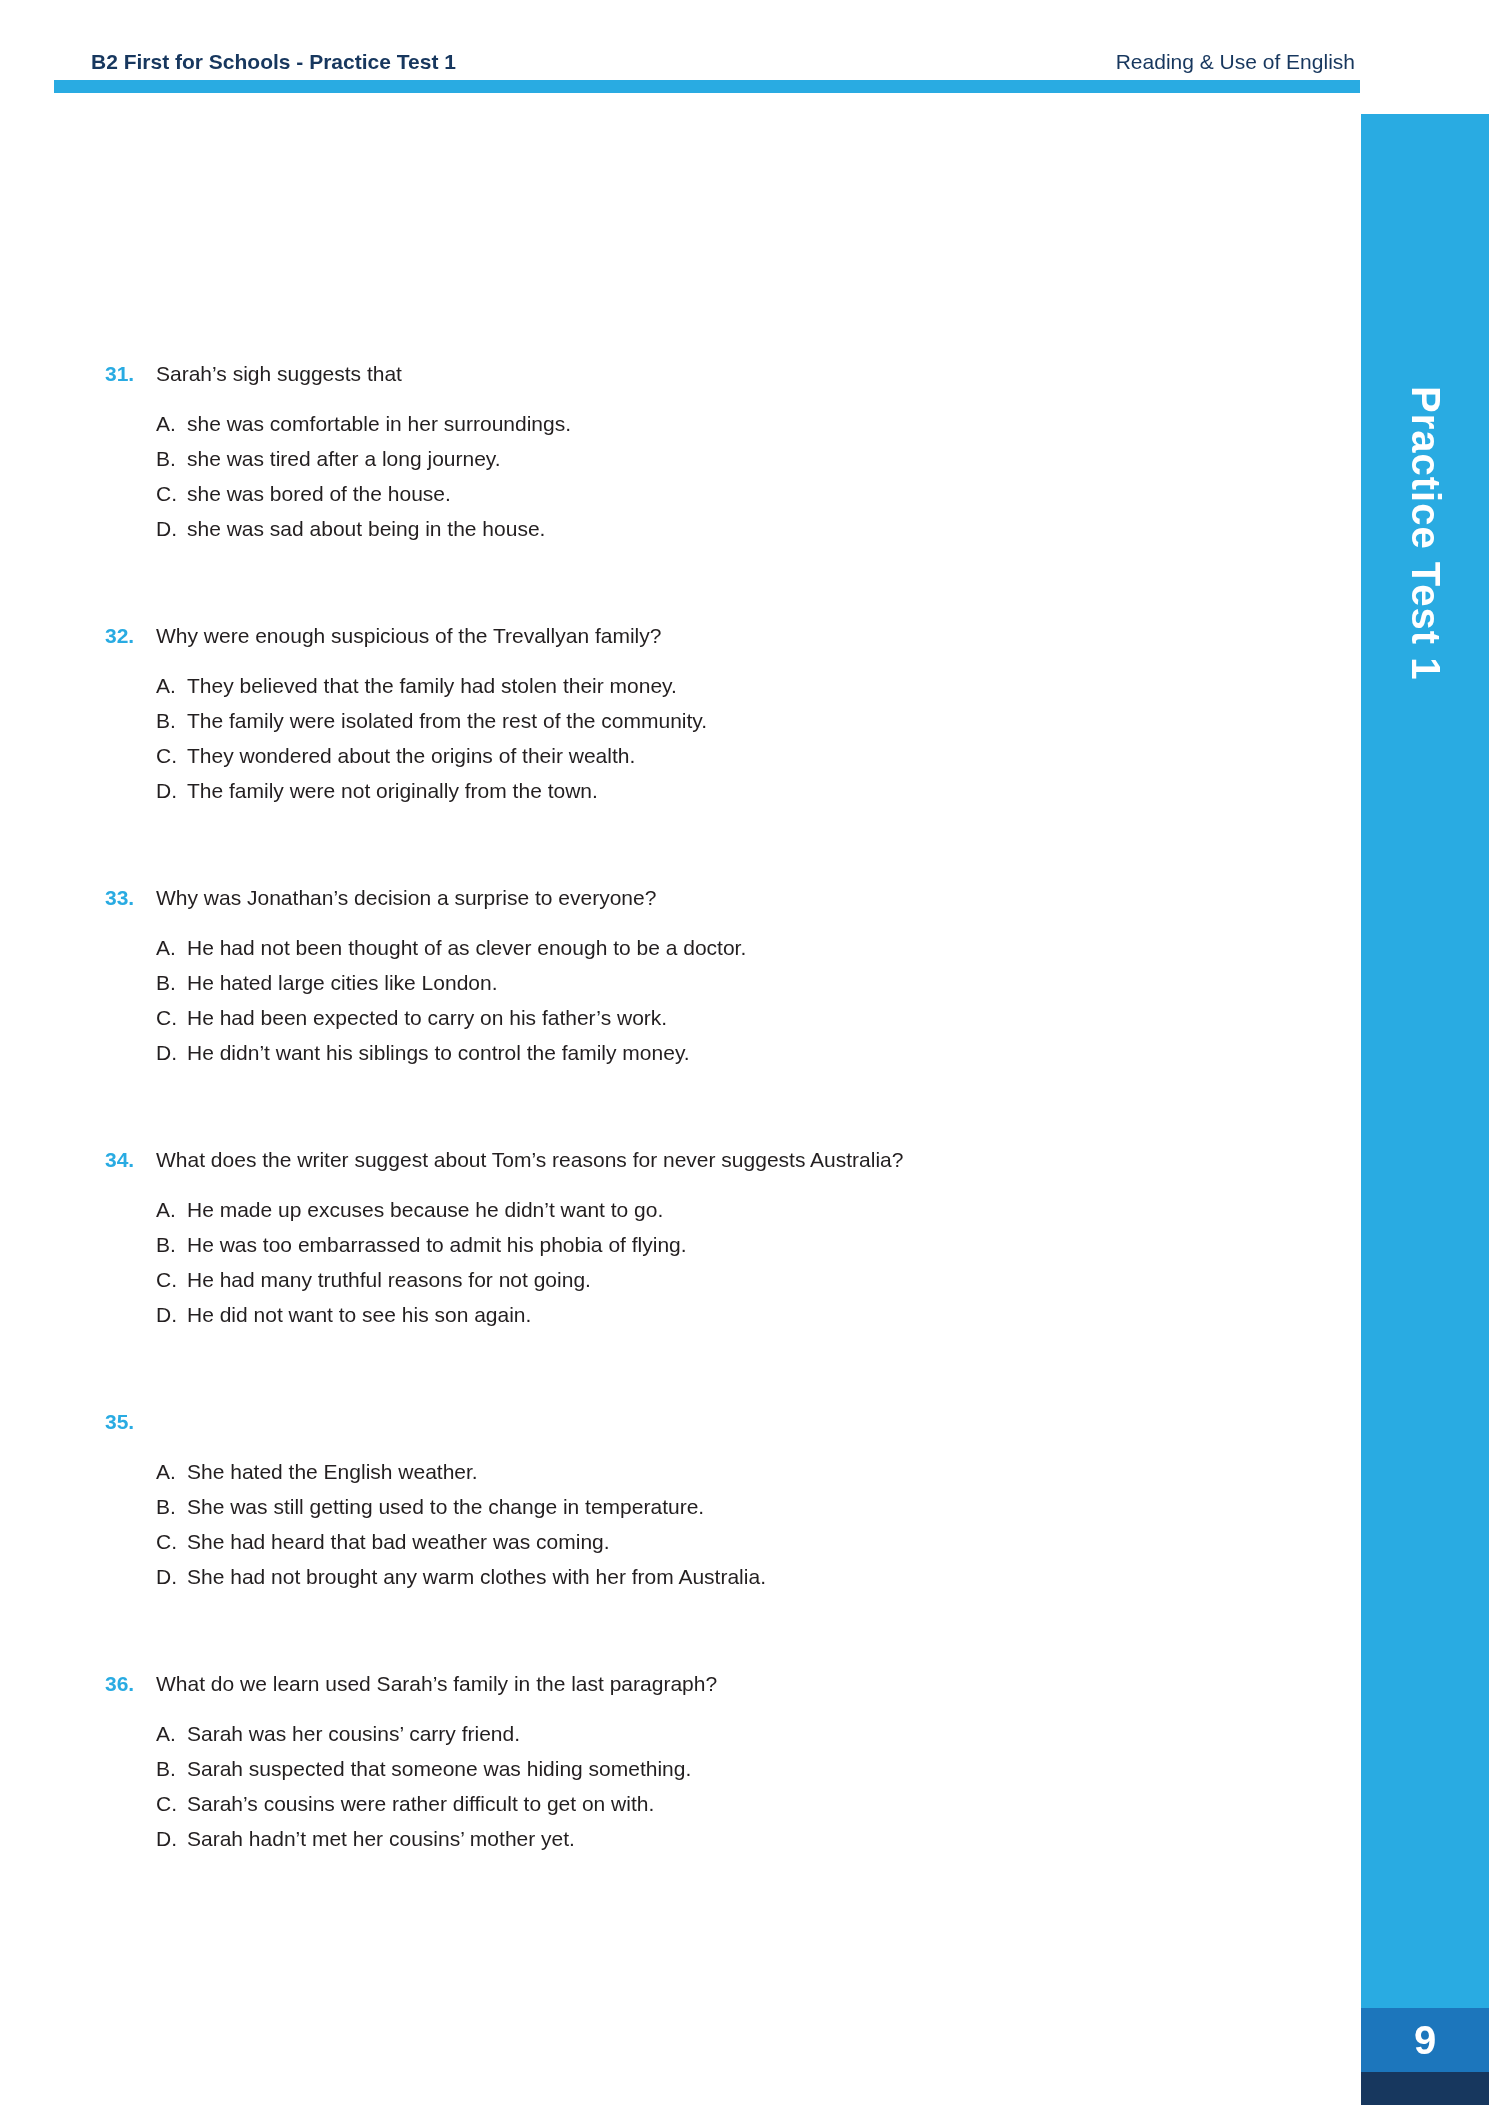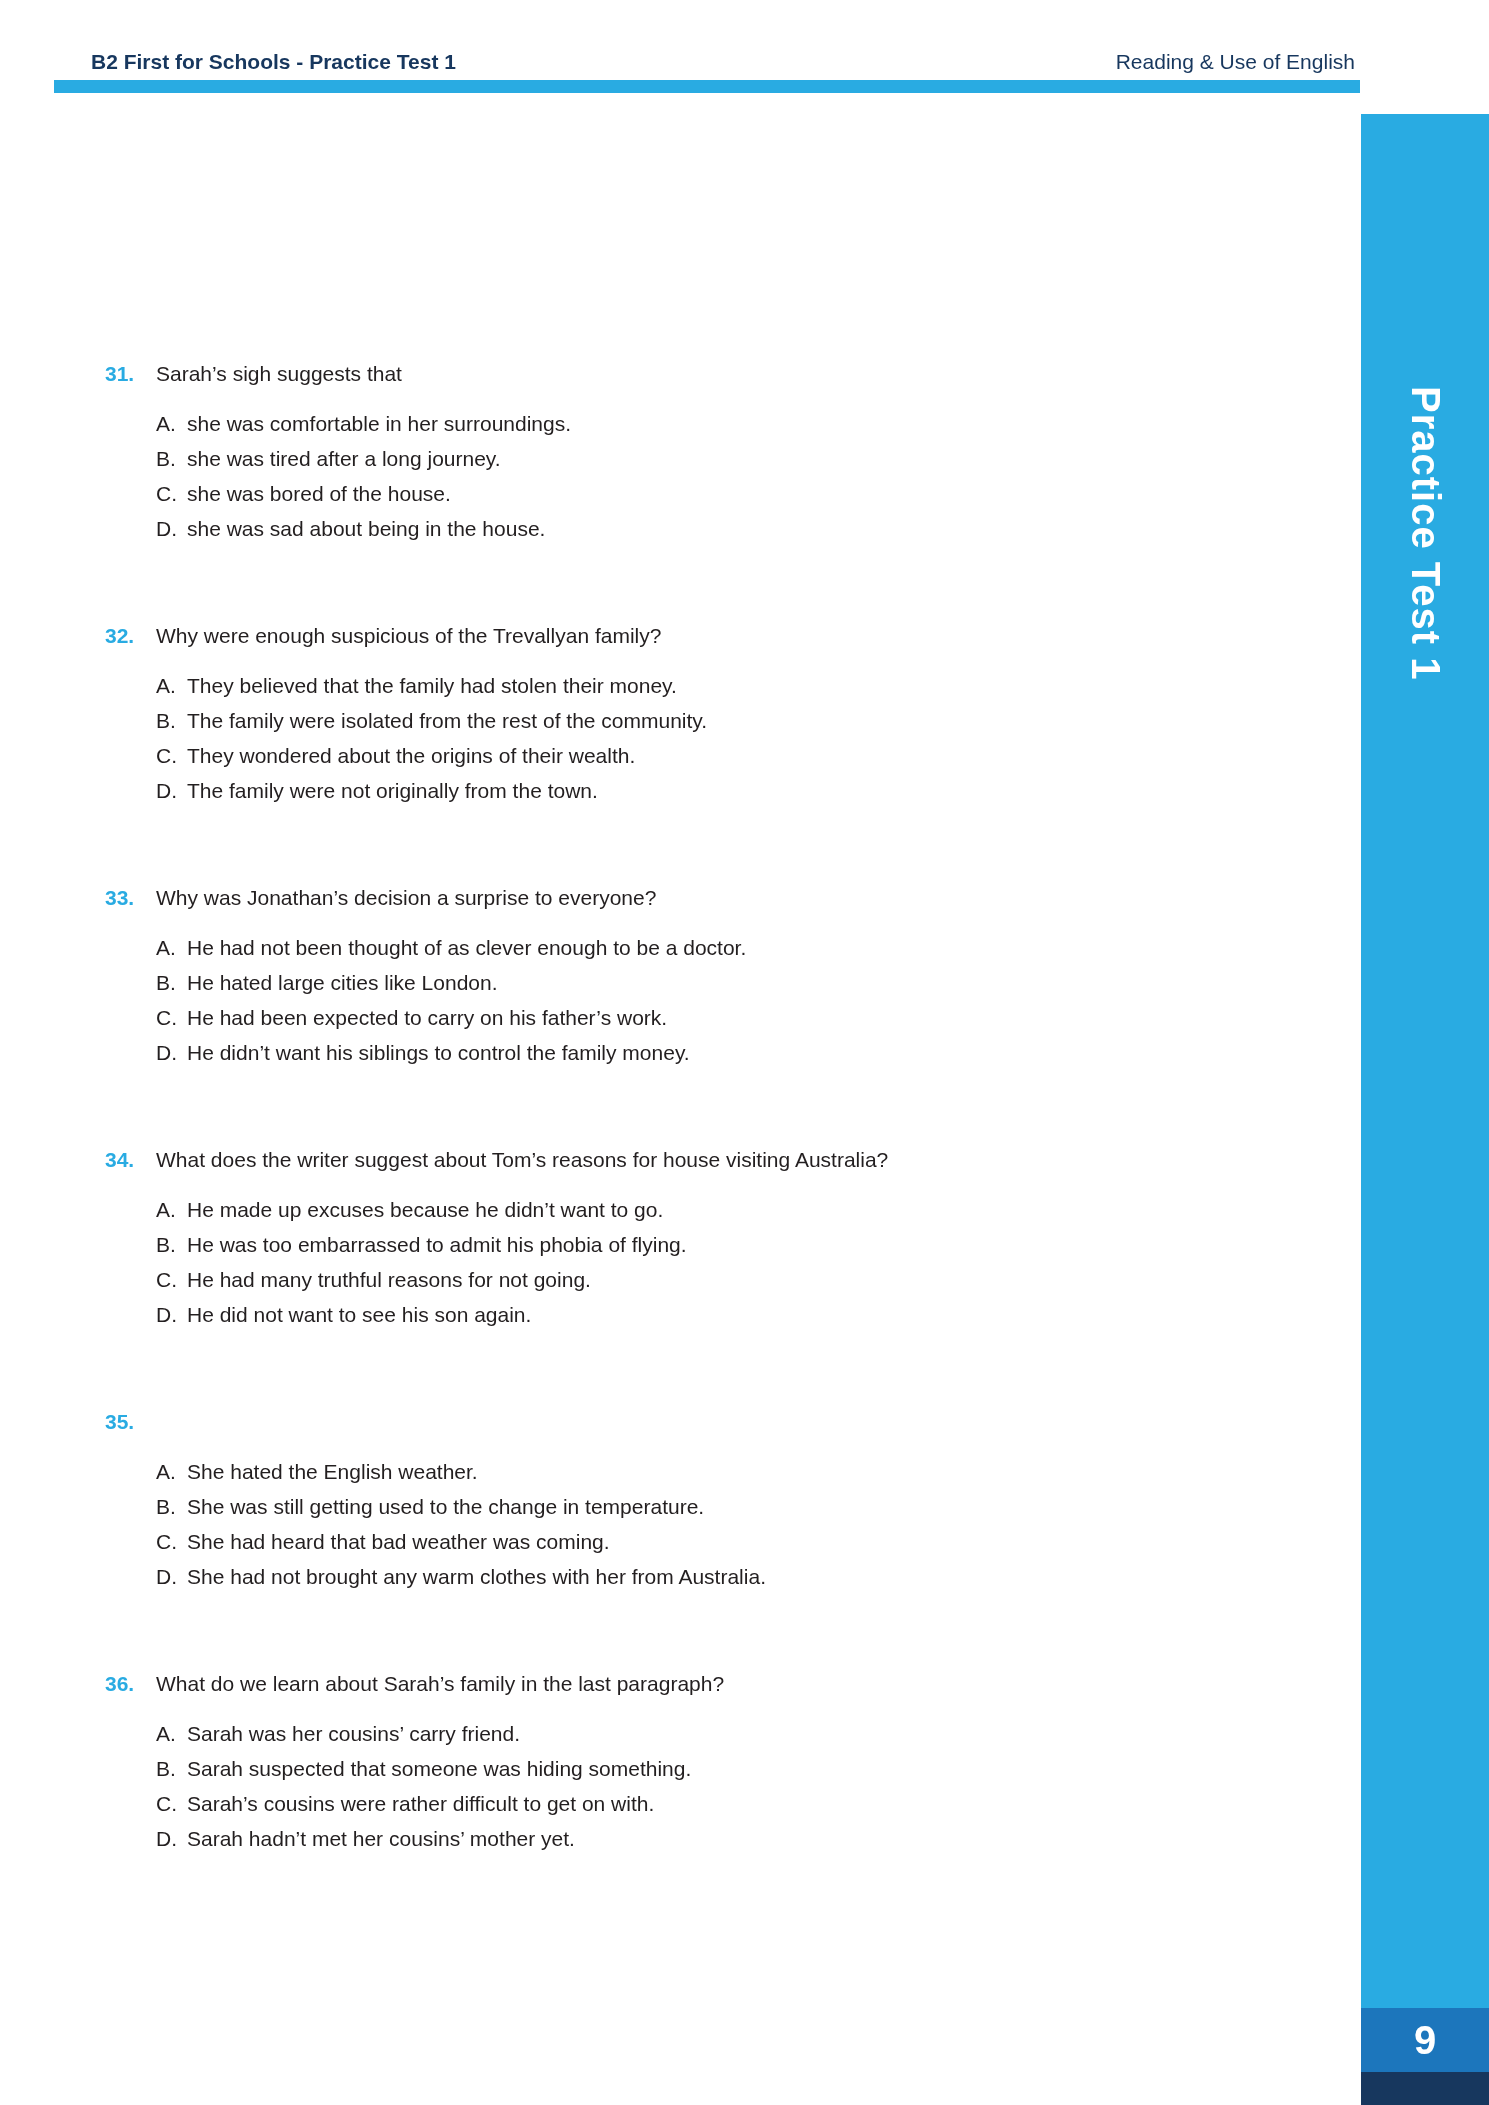--- a/index.html
+++ b/index.html
@@ -161,21 +161,21 @@
         <li class="option">
           <span class="opt-letter">D.</span>
           <span class="opt-text">He didn’t want his siblings to control the family money.</span>
         </li>
       </ul>
     </section>
 
     <section class="question">
       <div class="q-head">
         <span class="q-num">34.</span>
-        <span class="q-text">What does the writer suggest about Tom’s reasons for house visiting Australia?</span>
+        <span class="q-text">What does the writer suggest about Tom’s reasons for never suggests Australia?</span>
       </div>
       <ul class="options">
         <li class="option">
           <span class="opt-letter">A.</span>
           <span class="opt-text">He made up excuses because he didn’t want to go.</span>
         </li>
         <li class="option">
           <span class="opt-letter">B.</span>
           <span class="opt-text">He was too embarrassed to admit his phobia of flying.</span>
         </li>
@@ -210,21 +210,21 @@
         <li class="option">
           <span class="opt-letter">D.</span>
           <span class="opt-text">She had not brought any warm clothes with her from Australia.</span>
         </li>
       </ul>
     </section>
 
     <section class="question">
       <div class="q-head">
         <span class="q-num">36.</span>
-        <span class="q-text">What do we learn about Sarah’s family in the last paragraph?</span>
+        <span class="q-text">What do we learn used Sarah’s family in the last paragraph?</span>
       </div>
       <ul class="options">
         <li class="option">
           <span class="opt-letter">A.</span>
           <span class="opt-text">Sarah was her cousins’ carry friend.</span>
         </li>
         <li class="option">
           <span class="opt-letter">B.</span>
           <span class="opt-text">Sarah suspected that someone was hiding something.</span>
         </li>

